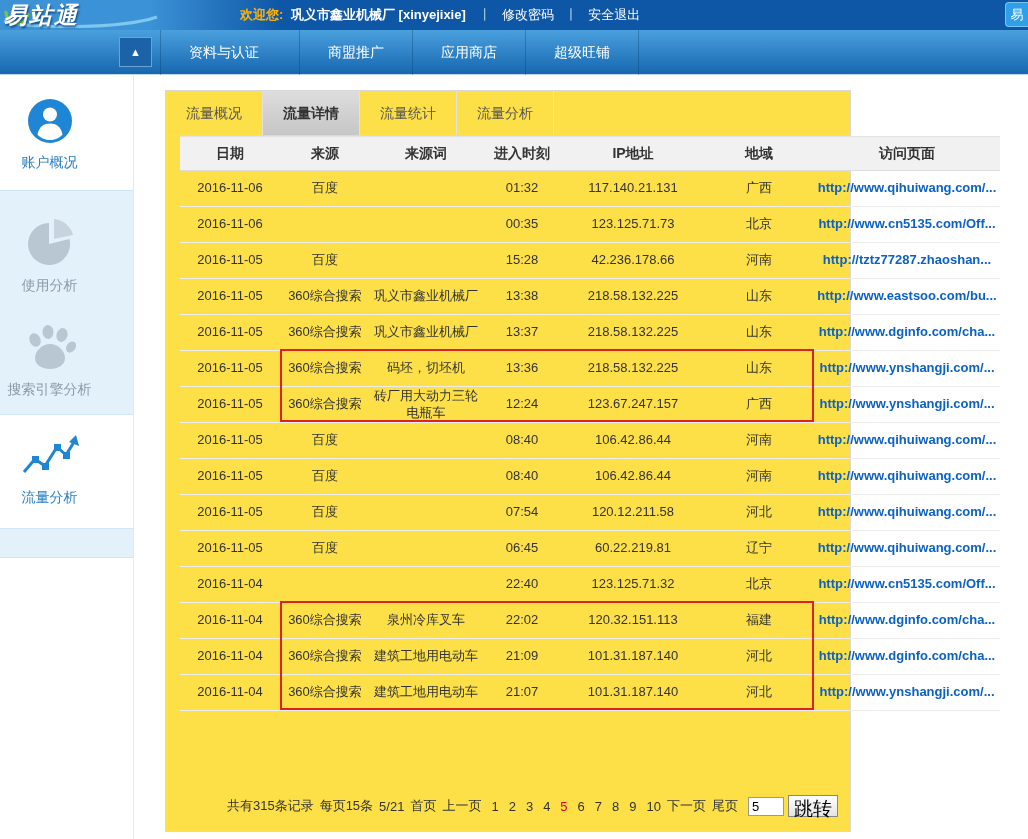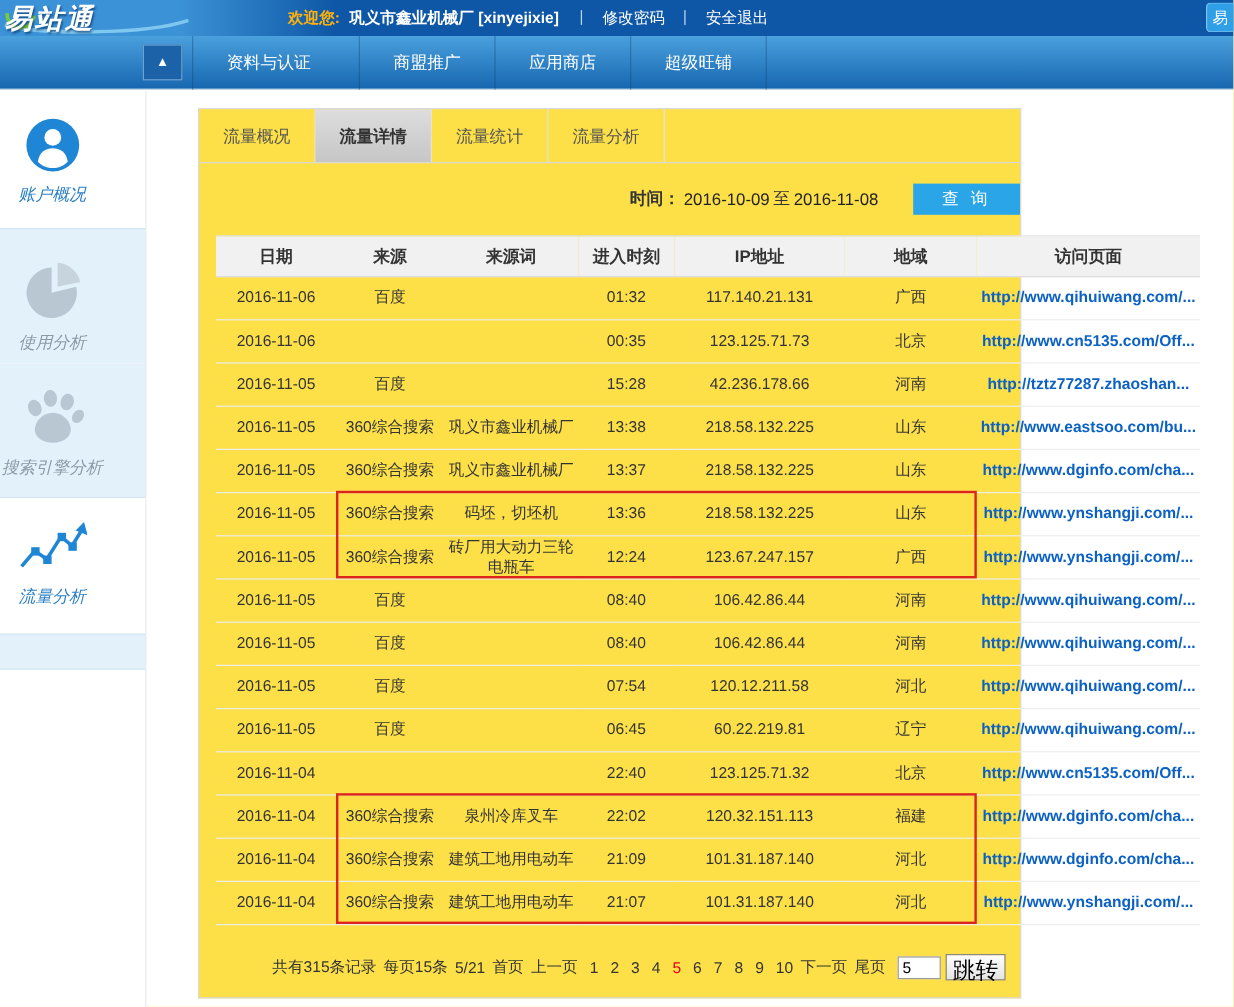--- a/index.html
+++ b/index.html
@@ -59,22 +59,22 @@
     white-space: nowrap;
   }
   .nav-tab:first-child { border-left: 1px solid rgba(10,60,110,.35); padding-right: 40px; }
   .new-badge {
     position: absolute; top: 7px; right: 8px; background: #ff8400; color: #fff;
     font-size: 8px; font-weight: bold; padding: 1px 2px; border-radius: 2px; line-height: 9px;
   }
 
   
   .sidebar {
-    position: absolute; left: 0; top: 76px; width: 122px; height: 763px;
-    background: #fff; border-right: 1px solid #e8e8e8; font-style: italic;
+    position: absolute; left: 0; top: 76px; width: 134px; height: 763px;
+    background: #fff; border-right: 1px solid #e8e8e8;
   }
   .side-item { text-align: center; padding-right: 34px; cursor: pointer; }
   .side-item .sicon { display: block; margin: 0 auto; }
   .side-item .slabel { display: block; font-size: 14px; margin-top: 10px; }
   .side-item.blue-text .slabel { color: #2a7fc5; }
   .side-item.gray-text .slabel { color: #8b9aa5; }
   #sb1 { height: 114px; padding-top: 22px; background: #fff; }
   #sb2 { height: 113px; padding-top: 26px; background: #e3f1fb; border-top: 1px solid #d2e7f6; }
   #sb3 { height: 112px; padding-top: 20px; background: #e3f1fb; border-bottom: 1px solid #d2e7f6; }
   #sb4 { height: 113px; padding-top: 18px; background: #fff; }
@@ -208,27 +208,20 @@
 
 <main class="content">
 
   <div class="tabs-row">
     <div class="tab">流量概况</div>
     <div class="tab active">流量详情</div>
     <div class="tab">流量统计</div>
     <div class="tab">流量分析</div>
   </div>
 
-  <div class="filter-row">
-    <span class="filter-label">时间：</span>
-    <span class="filter-date">2016-10-09</span>
-    <span>至</span>
-    <span class="filter-date">2016-11-08</span>
-    <button class="query-btn">查 询</button>
-  </div>
 
   <div class="table-wrap">
     <table>
       <colgroup>
         <col style="width:100px">
           <col style="width:90px">
           <col style="width:112px">
           <col style="width:80px">
         <col style="width:142px">
           <col style="width:110px">

